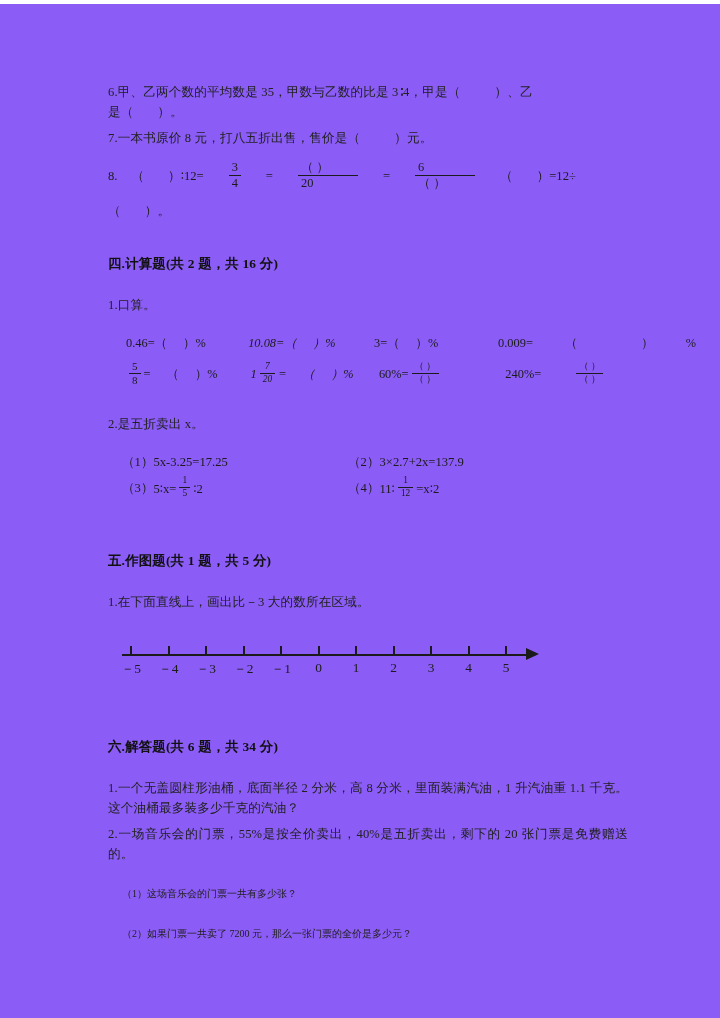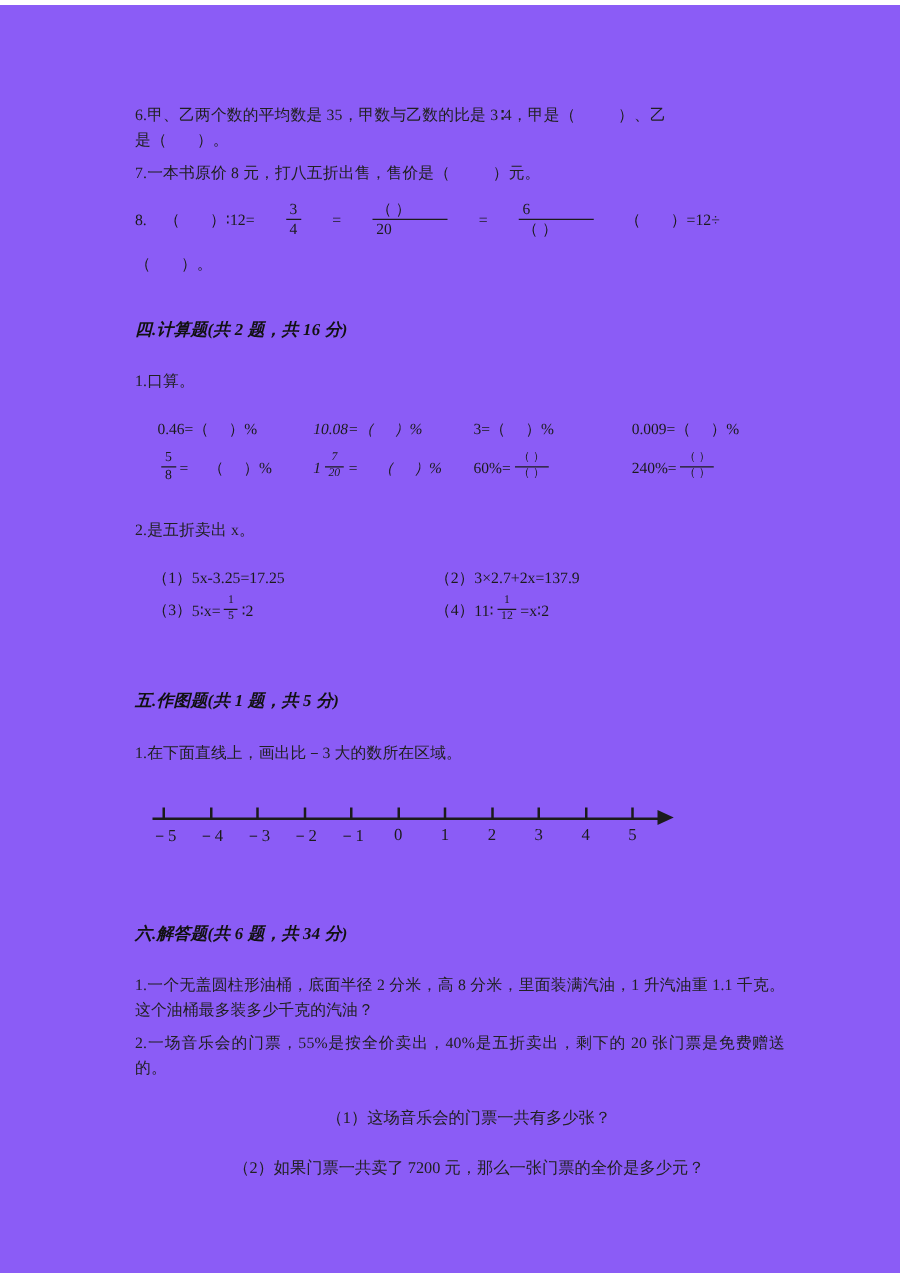--- a/index.html
+++ b/index.html
@@ -38,29 +38,27 @@
     color: #212121;
     margin: 0;
   }
 
   .sec-head {
     font-size: 13.4px;
     font-weight: bold;
     letter-spacing: 0.2px;
     color: #111;
     margin: 0;
-    font-style: italic;
   }
 
   .sub-q {
-    font-size: 13px;
+    font-size: 10px;
     line-height: 20px;
     color: #212121;
     margin: 0;
-    text-align: center;
   }
 
   .blank-sp { display: inline-block; width: 34px; }
   .blank-sp-sm { display: inline-block; width: 24px; }
   .blank-sp-xs { display: inline-block; width: 16px; }
 
   
   .gap-6  { height: 6px; }
   .gap-10 { height: 10px; }
   .gap-14 { height: 14px; }
@@ -109,21 +107,21 @@
     margin-left: 18px;
   }
   .oral-cell {
     display: flex;
     align-items: center;
     white-space: nowrap;
   }
   .oral-cell.c1 { width: 132px; text-align: right; }
   .oral-cell.c2 { width: 136px; font-style: italic; }
   .oral-cell.c3 { width: 134px; }
-  .oral-cell.c4 { width: 130px; }
+  .oral-cell.c4 { width: 130px; gap: 32px; }
 
   
   .eq8 {
     display: flex;
     align-items: center;
     font-size: 12.6px;
     flex-wrap: nowrap;
     white-space: nowrap;
   }
   .eq8 .sp { display: inline-block; width: 14px; }

